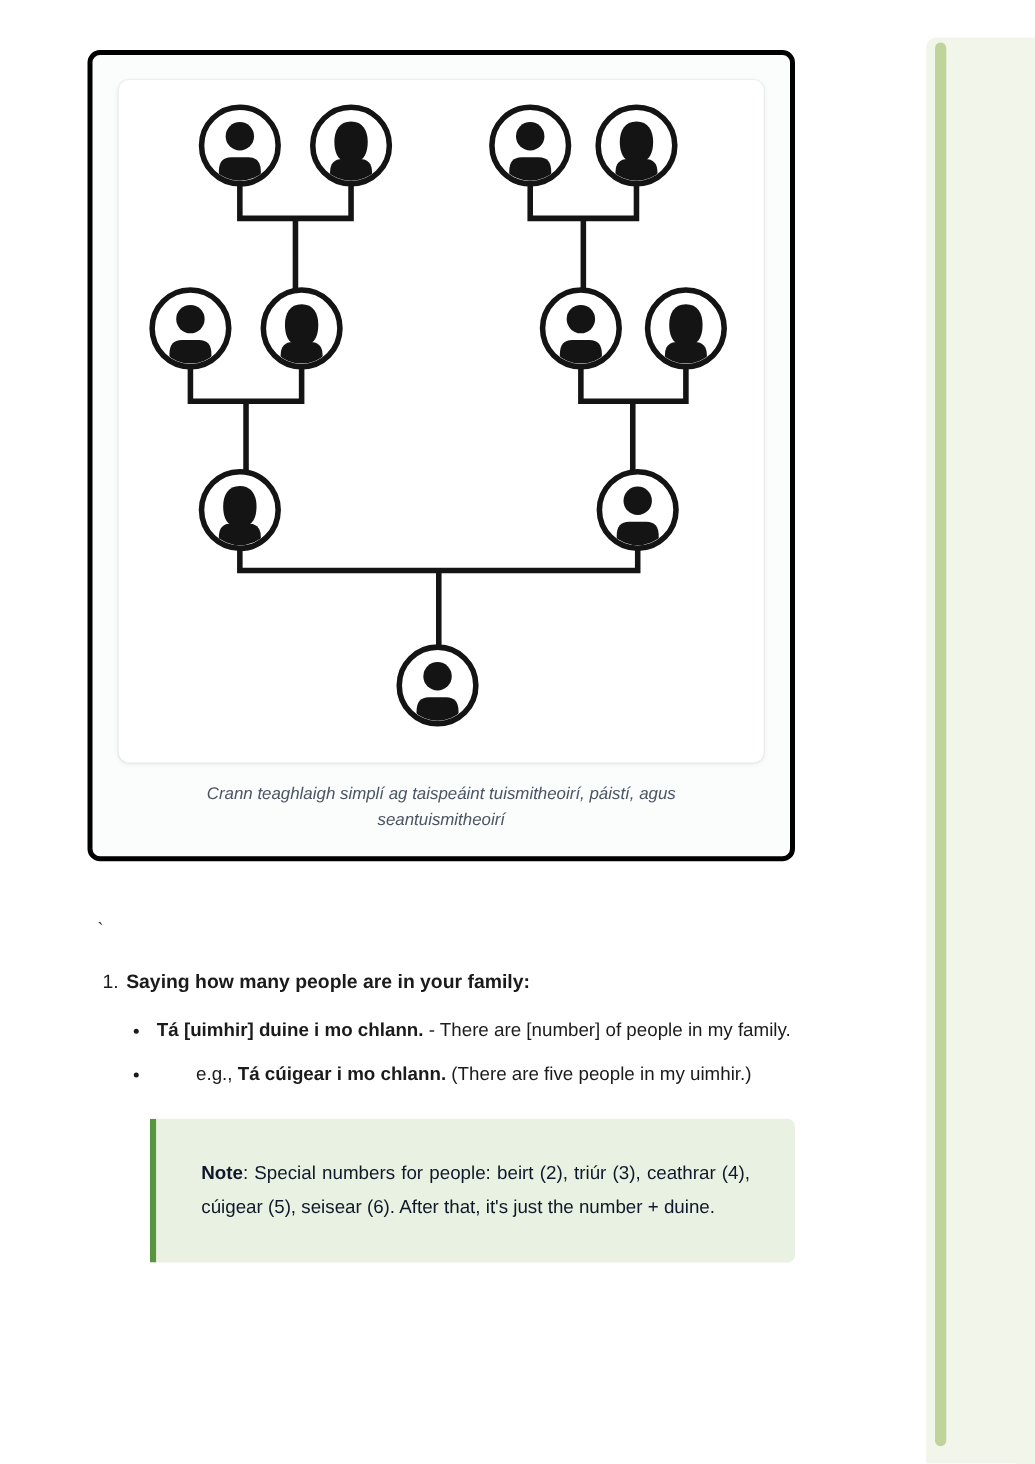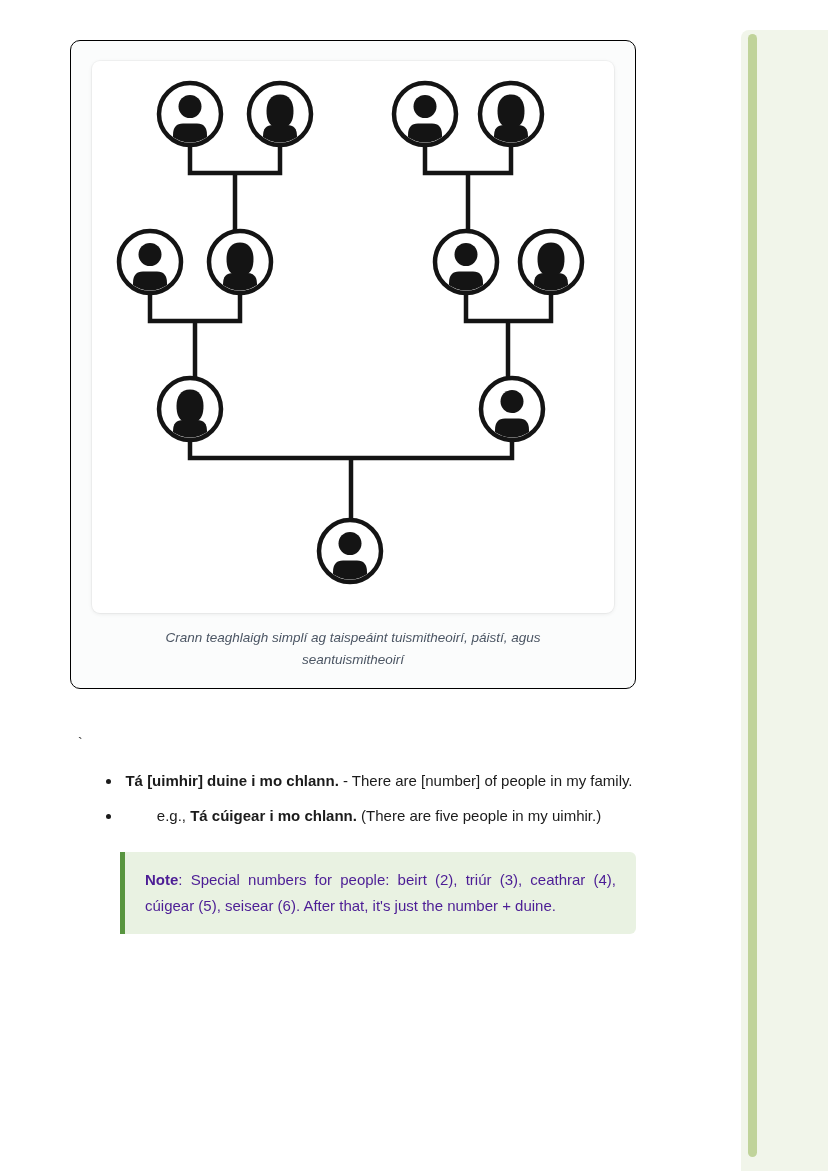--- a/index.html
+++ b/index.html
@@ -32,21 +32,21 @@
     z-index: 3;
     white-space: nowrap;
     margin-top: 44px;
   }
   .content {
     position: absolute;
     left: 70px; top: 40px; width: 566px;
   }
   figure { margin: 0; }
   .figure-card {
-    border: 1px solid #000000;
+    border: 4px solid #000000;
     background: #fbfcfc;
     border-radius: 10px;
     padding: 20px 21px 18px 21px;
   }
   .inner-card {
     background: #ffffff;
     border-radius: 8px;
     box-shadow: 0 1px 4px rgba(0,0,0,0.08), 0 0 0 1px rgba(0,0,0,0.03);
   }
   .inner-card svg { display: block; width: 100%; height: auto; }
@@ -73,24 +73,24 @@
   .bullets li { margin-top: 12px; }
   .bullets li::marker { color: #1b1b1b; }
   .note-callout {
     margin: 24px 0 0 50px;
     background: #e9f2e2;
     border-left: 5px solid #58953f;
     border-radius: 0 6px 6px 0;
     padding: 15px 20px;
   }
   .note-callout p {
-    margin: 0;
+    margin: 16px;
     text-align: justify;
     line-height: 1.75;
-    color: #4c1d95;
+    color: #0f172a;
   }
   .item2 { margin-top: 32px; }
 </style>
 </head>
 <body>
 
 <div class="page">
 
   <div class="side-panel"></div>
   <div class="scrollbar-thumb"></div>
@@ -142,20 +142,21 @@
             <use href="#person-m" x="420" y="348"></use>
             <use href="#person-m" x="258" y="490"></use>
           </svg>
       </div>
       <figcaption class="figure-caption">Crann teaghlaigh simplí ag taispeáint tuismitheoirí, páistí, agus seantuismitheoirí</figcaption>
     </figure>
 
     <div class="stray">`</div>
 
 
+    <div class="list-item"><span class="num">1.</span><span class="item-title">Saying how many people are in your family:</span></div>
 
     <ul class="bullets">
       <li><span></span><strong>Tá [uimhir] duine i mo chlann.</strong><span> - There are [number] of people in my family.</span></li>
       <li><span>e.g., </span><strong>Tá cúigear i mo chlann.</strong><span> (There are five people in my uimhir.)</span></li>
     </ul>
 
     <div class="note-callout">
       <p><strong>Note</strong><span>: Special numbers for people: beirt (2), triúr (3), ceathrar (4), cúigear (5), seisear (6). After that, it's just the number + duine.</span></p>
     </div>
 

